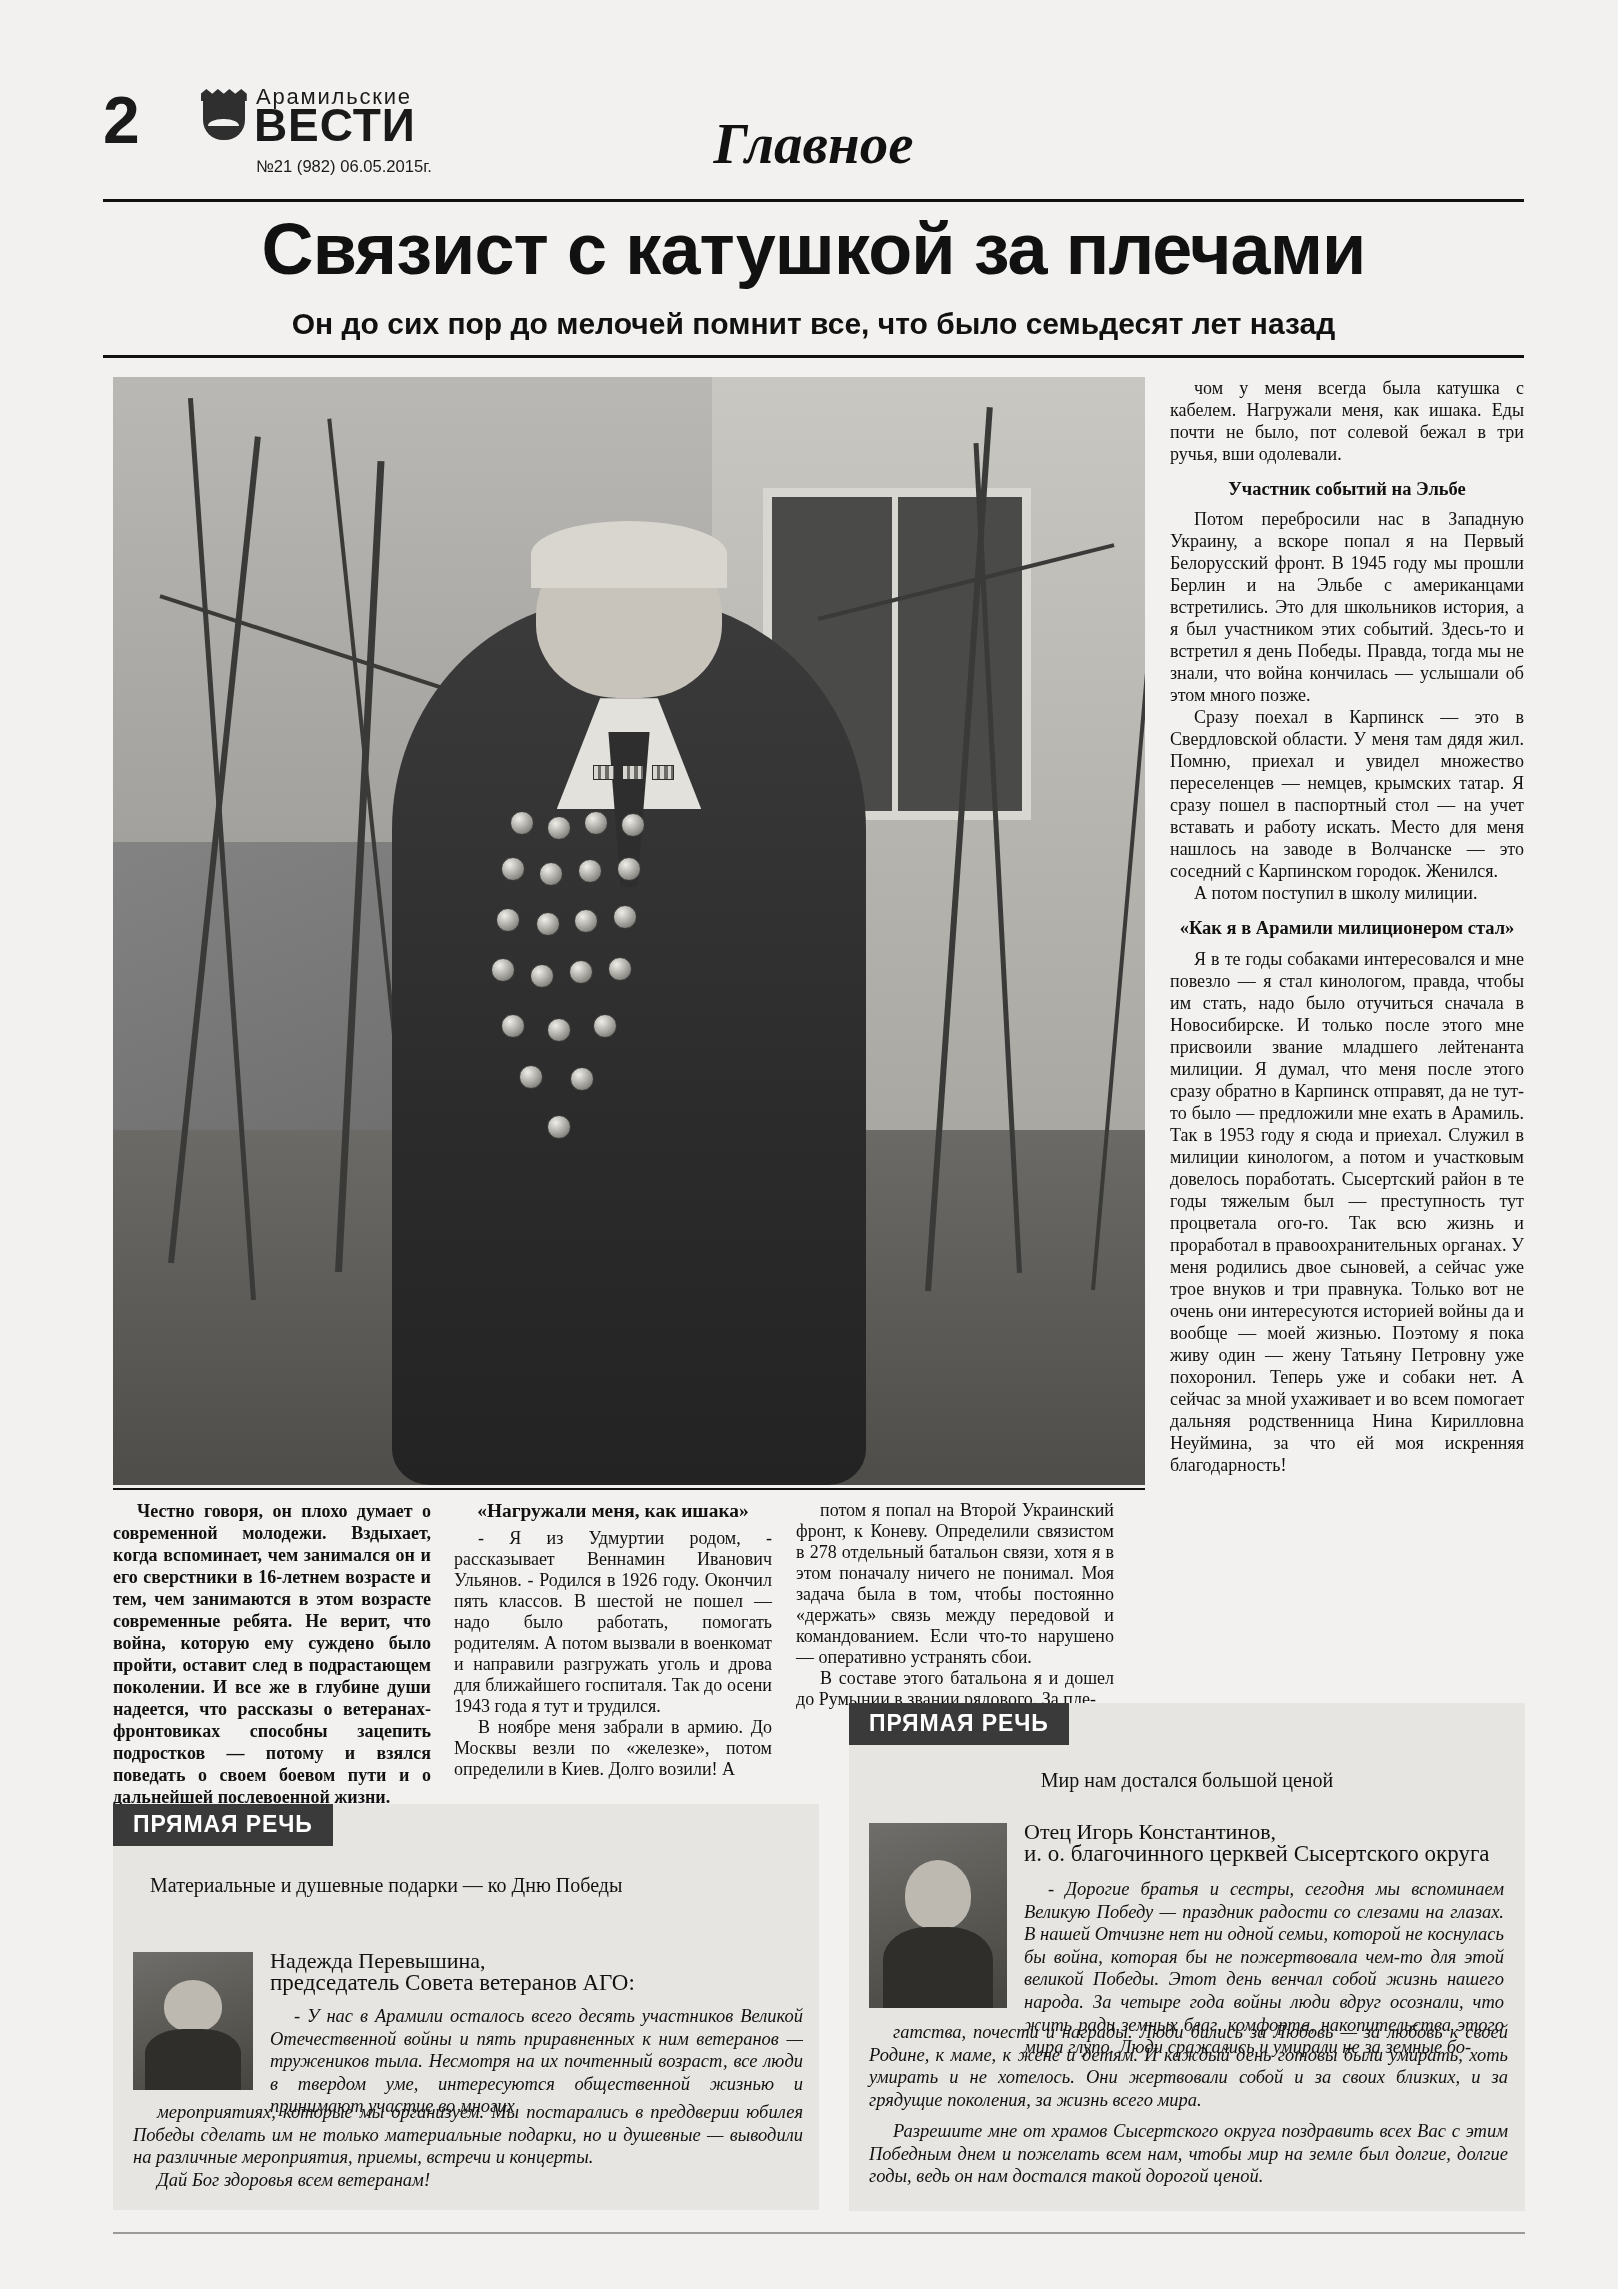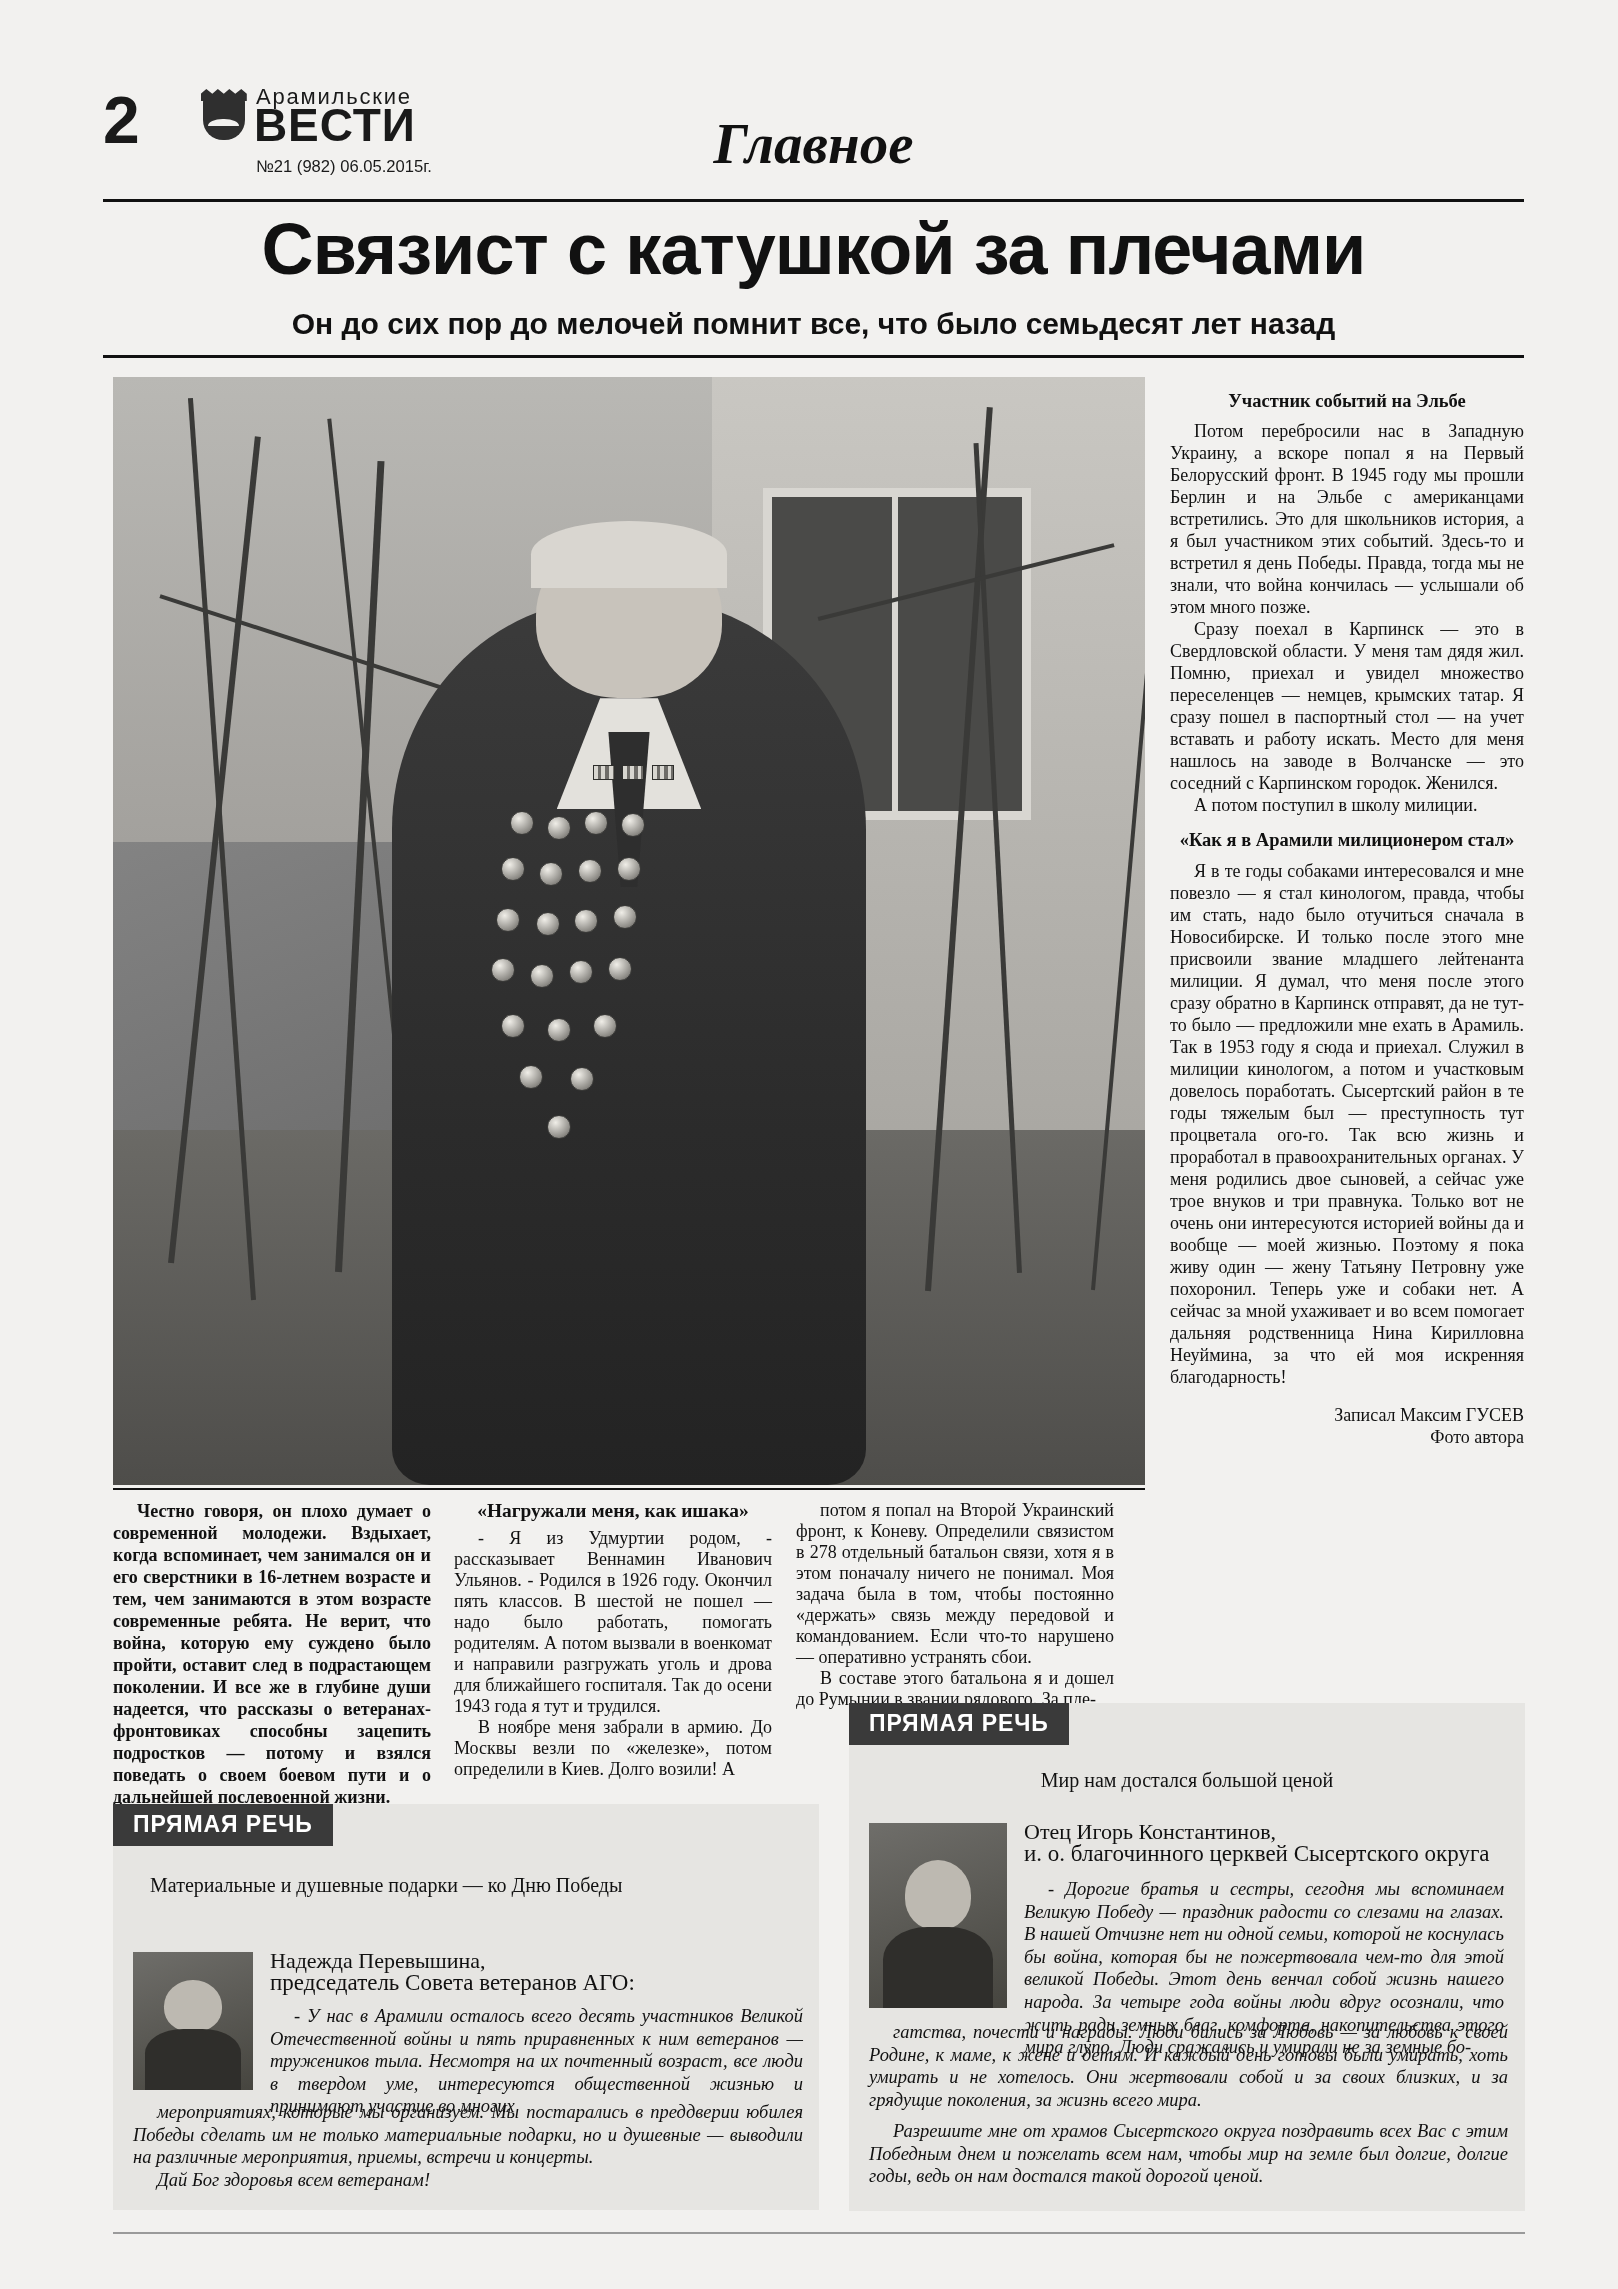--- a/index.html
+++ b/index.html
@@ -335,30 +335,27 @@
     <p>- Я из Удмуртии родом, - рассказывает Веннамин Иванович Ульянов. - Родился в 1926 году. Окончил пять классов. В шестой не пошел — надо было работать, помогать родителям. А потом вызвали в военкомат и направили разгружать уголь и дрова для ближайшего госпиталя. Так до осени 1943 года я тут и трудился.</p>
     <p>В ноябре меня забрали в армию. До Москвы везли по «железке», потом определили в Киев. Долго возили! А</p>
   </div>
 
   <div class="col body-col-3">
     <p>потом я попал на Второй Украинский фронт, к Коневу. Определили связистом в 278 отдельный батальон связи, хотя я в этом поначалу ничего не понимал. Моя задача была в том, чтобы постоянно «держать» связь между передовой и командованием. Если что-то нарушено — оперативно устранять сбои.</p>
     <p>В составе этого батальона я и дошел до Румынии в звании рядового. За пле-</p>
   </div>
 
   <div class="right-col">
+    <p>чом у меня всегда была катушка с кабелем. Нагружали меня, как ишака. Еды почти не было, пот солевой бежал в три ручья, вши одолевали.</p>
     <p class="sub-head">Участник событий на Эльбе</p>
     <p>Потом перебросили нас в Западную Украину, а вскоре попал я на Первый Белорусский фронт. В 1945 году мы прошли Берлин и на Эльбе с американцами встретились. Это для школьников история, а я был участником этих событий. Здесь-то и встретил я день Победы. Правда, тогда мы не знали, что война кончилась — услышали об этом много позже.</p>
     <p>Сразу поехал в Карпинск — это в Свердловской области. У меня там дядя жил. Помню, приехал и увидел множество переселенцев — немцев, крымских татар. Я сразу пошел в паспортный стол — на учет вставать и работу искать. Место для меня нашлось на заводе в Волчанске — это соседний с Карпинском городок. Женился.</p>
     <p>А потом поступил в школу милиции.</p>
     <p class="sub-head">«Как я в Арамили милиционером стал»</p>
     <p>Я в те годы собаками интересовался и мне повезло — я стал кинологом, правда, чтобы им стать, надо было отучиться сначала в Новосибирске. И только после этого мне присвоили звание младшего лейтенанта милиции. Я думал, что меня после этого сразу обратно в Карпинск отправят, да не тут-то было — предложили мне ехать в Арамиль. Так в 1953 году я сюда и приехал. Служил в милиции кинологом, а потом и участковым довелось поработать. Сысертский район в те годы тяжелым был — преступность тут процветала ого-го. Так всю жизнь и проработал в правоохранительных органах. У меня родились двое сыновей, а сейчас уже трое внуков и три правнука. Только вот не очень они интересуются историей войны да и вообще — моей жизнью. Поэтому я пока живу один — жену Татьяну Петровну уже похоронил. Теперь уже и собаки нет. А сейчас за мной ухаживает и во всем помогает дальняя родственница Нина Кирилловна Неуймина, за что ей моя искренняя благодарность!</p>
-    <div class="signoff">
-      <div>Записал Максим ГУСЕВ</div>
-      <div>Фото автора</div>
-    </div>
   </div>
 
   <div class="pr-box" id="pr-left">
     <div class="pr-tab">ПРЯМАЯ РЕЧЬ</div>
     <div class="pr-title">Материальные и душевные подарки — ко Дню Победы</div>
     <div class="pr-photo">
       <div class="pface"></div>
       <div class="pbody"></div>
     </div>
     <div class="pr-name">Надежда Перевышина,</div>

